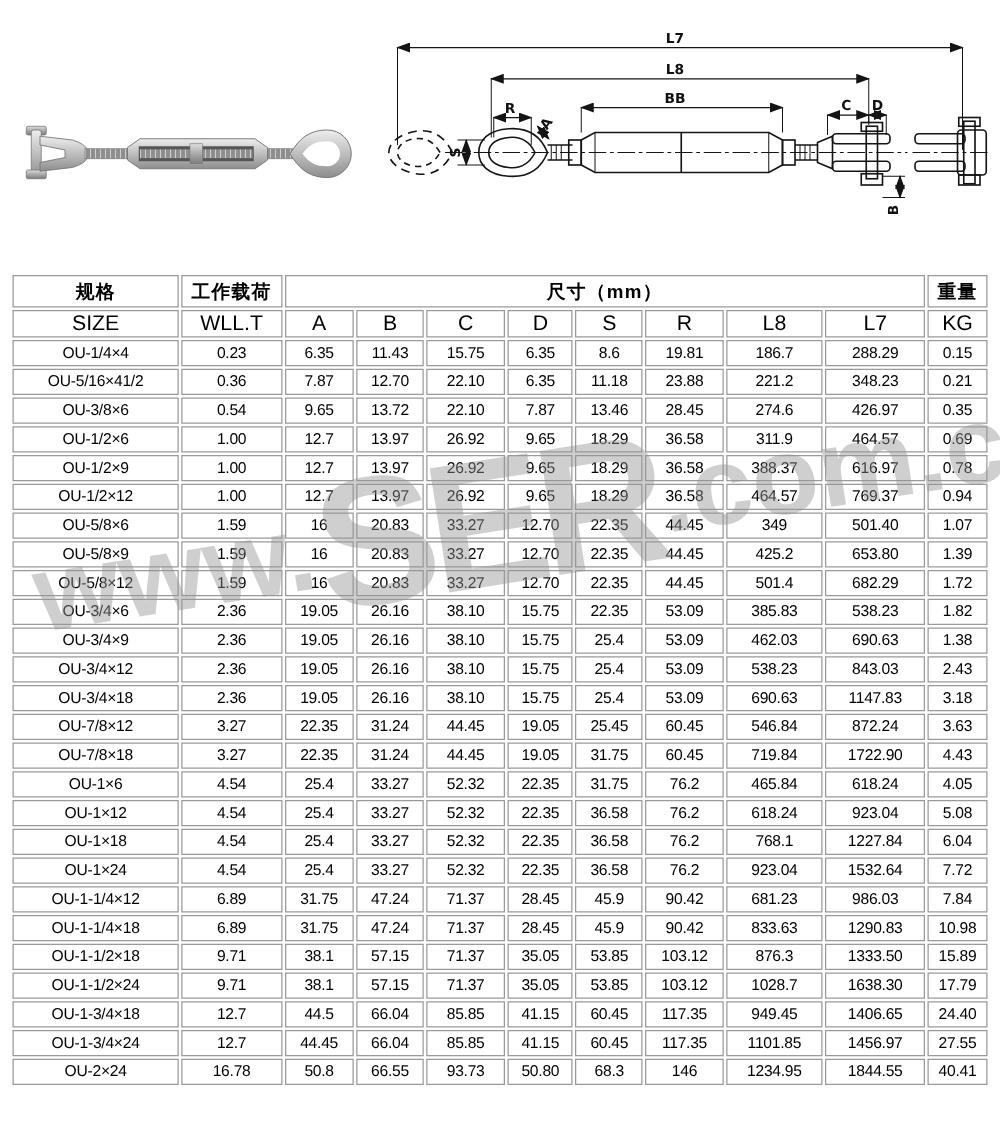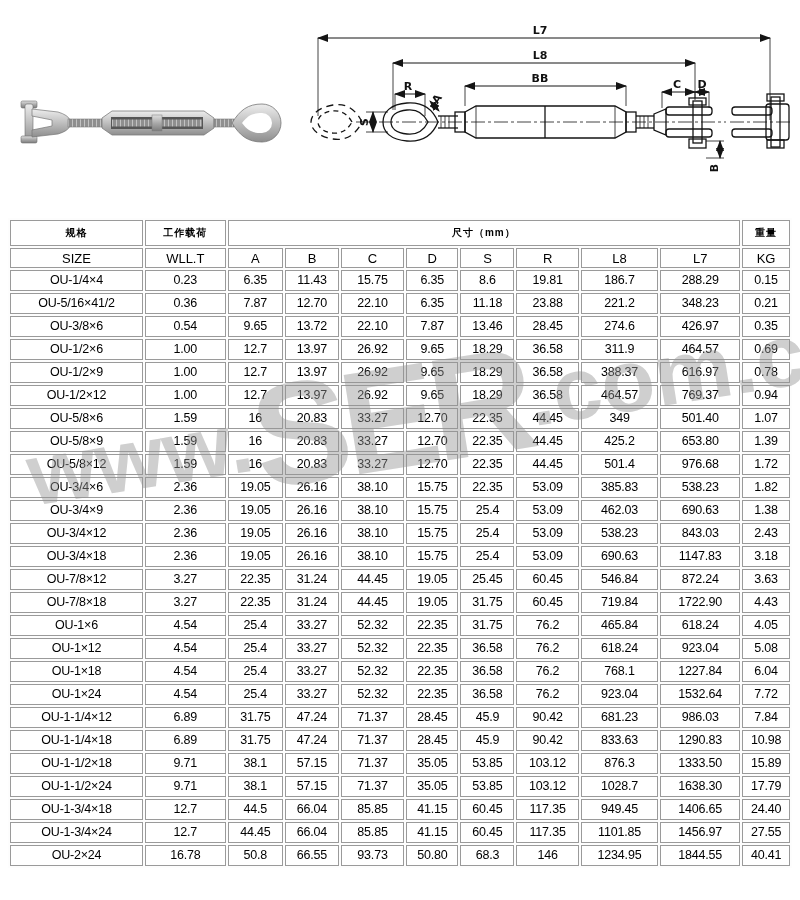--- a/index.html
+++ b/index.html
@@ -16,22 +16,22 @@
 
   .spec-table-wrap{position:absolute;left:8px;top:218px;width:784px;}
   table.spec{
     width:784px;table-layout:fixed;border-collapse:separate;border-spacing:2px;
     background:#fdfdfd;
   }
   table.spec td,table.spec th{
     border:1px solid #9a9a9a;background:#fff;text-align:center;vertical-align:middle;
     padding:0;overflow:hidden;white-space:nowrap;
   }
-  tr.hdr-cn th{height:24px;font-size:10px;font-weight:bold;letter-spacing:1px;}
-  tr.hdr-en th{height:18px;font-size:13px;font-weight:normal;}
+  tr.hdr-cn th{height:24px;font-size:15px;font-weight:bold;letter-spacing:1px;}
+  tr.hdr-en th{height:18px;font-size:17px;font-weight:normal;}
   th.weight-hd{}
   tbody td{height:19px;font-size:12.5px;letter-spacing:-0.2px;line-height:19px;}
 
   .watermark{
     position:absolute;left:28px;top:418px;width:820px;
     transform:rotate(-9deg);transform-origin:0 50%;
     display:flex;align-items:center;gap:2px;
     color:rgba(148,148,148,0.45);font-weight:bold;pointer-events:none;z-index:6;
     white-space:nowrap;
   }
@@ -319,21 +319,21 @@
         <tr>
           <td>OU-5/8×12</td>
           <td>1.59</td>
           <td>16</td>
           <td>20.83</td>
           <td>33.27</td>
           <td>12.70</td>
           <td>22.35</td>
           <td>44.45</td>
           <td>501.4</td>
-          <td>976.68</td>
+          <td>682.29</td>
           <td>1.72</td>
         </tr>
         <tr>
           <td>OU-3/4×6</td>
           <td>2.36</td>
           <td>19.05</td>
           <td>26.16</td>
           <td>38.10</td>
           <td>15.75</td>
           <td>22.35</td>

